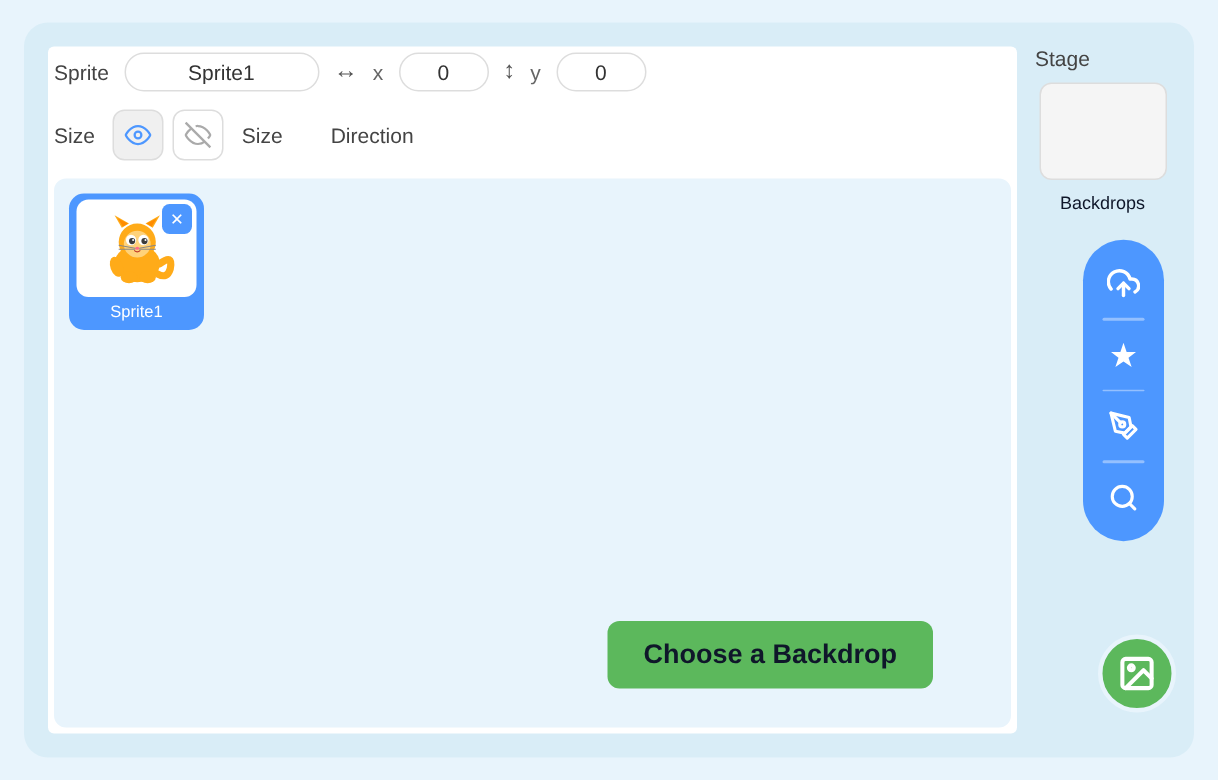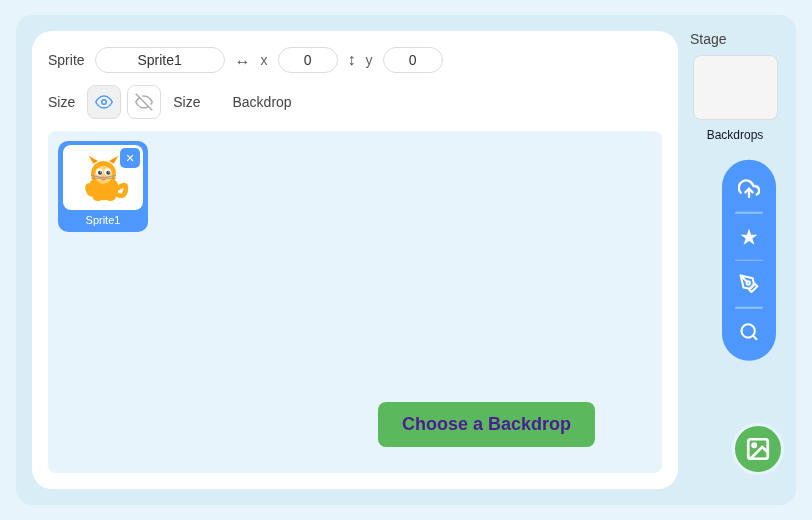--- a/index.html
+++ b/index.html
@@ -22,22 +22,22 @@
       display: flex;
       gap: 0;
       padding: 16px;
       position: relative;
     }
 
     
     .main-area {
       flex: 1;
       background: #fff;
-      border-radius: 20px;
-      padding: 16px;
+      border-radius: 4px;
+      padding: 4px;
       display: flex;
       flex-direction: column;
       gap: 12px;
       margin-right: 12px;
       position: relative;
     }
 
     
     .controls-row {
       display: flex;
@@ -186,23 +186,23 @@
       font-size: 11px;
       color: #fff;
       margin-top: 4px;
       margin-bottom: 2px;
     }
 
     
     .choose-backdrop-btn {
       position: absolute;
       bottom: 26px;
-      right: 67px;
+      right: 52px;
       background: #5cb85c;
-      color: #4c1d95;
+      color: #0f172a;
       border: none;
       border-radius: 8px;
       padding: 12px 24px;
       font-size: 18px;
       font-weight: 600;
       cursor: pointer;
       white-space: nowrap;
       z-index: 10;
     }
 
@@ -329,21 +329,21 @@
             <line x1="1" y1="1" x2="23" y2="23"></line>
           </svg>
         </button>
       </div>
 
       <div class="size-section">
         <span class="label">Size</span>
       </div>
 
       <div class="dir-section">
-        <span class="label">Backdrop</span>
+        <span class="label">Direction</span>
       </div>
     </div>
 
     <div class="canvas-area">
 
       <div class="sprite-card">
         <div class="sprite-card-inner">
 
           <svg class="sprite-cat" viewBox="0 0 80 80">
 

